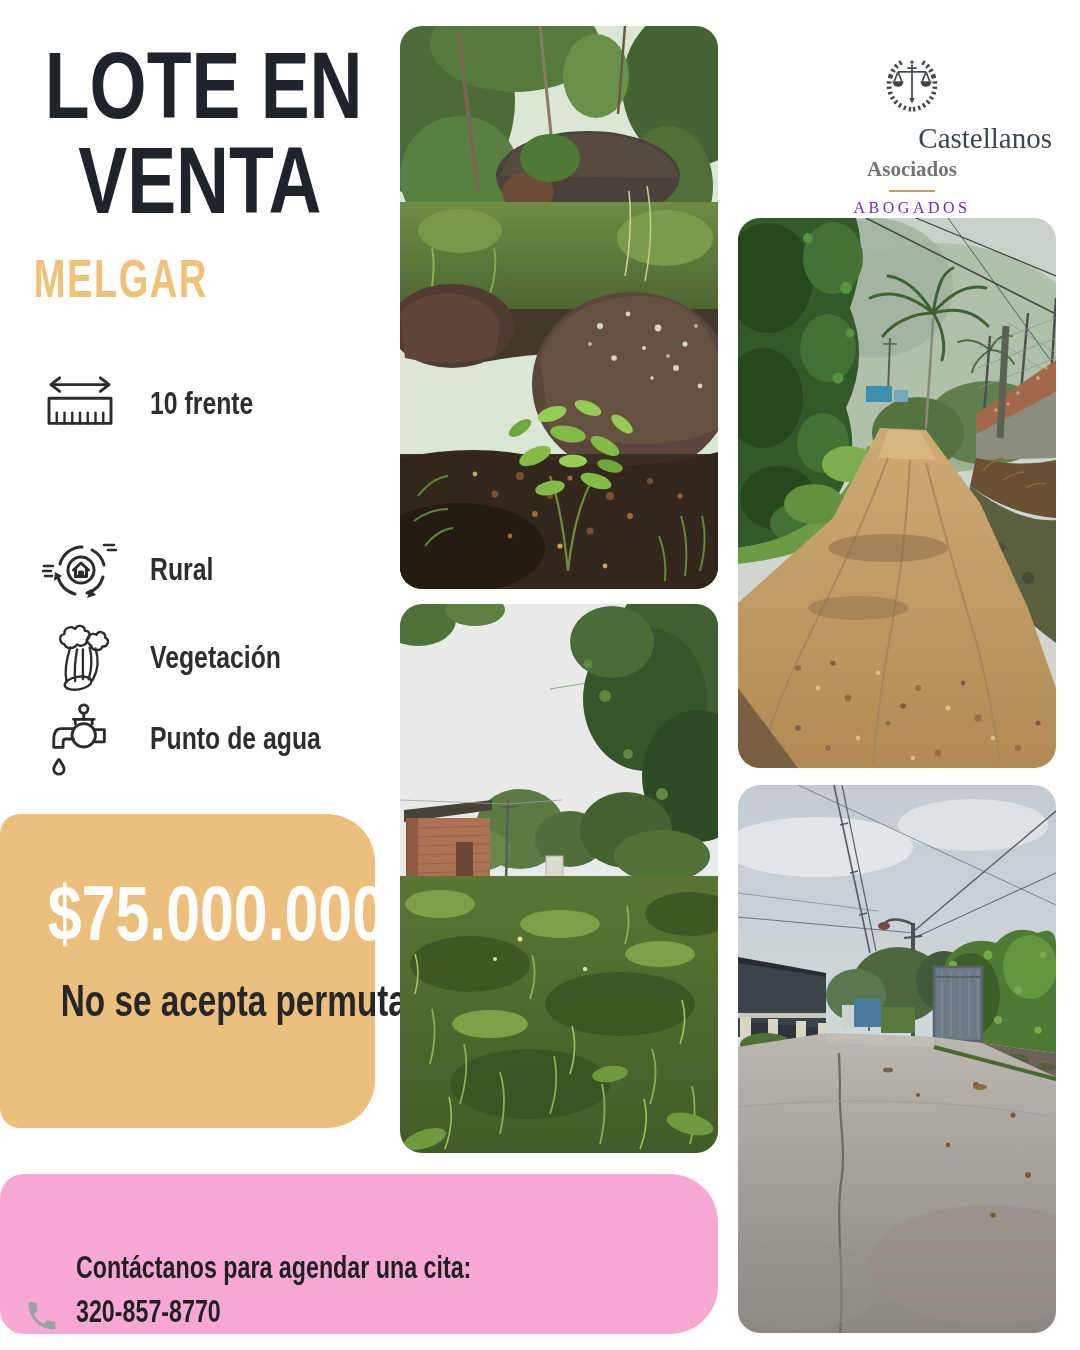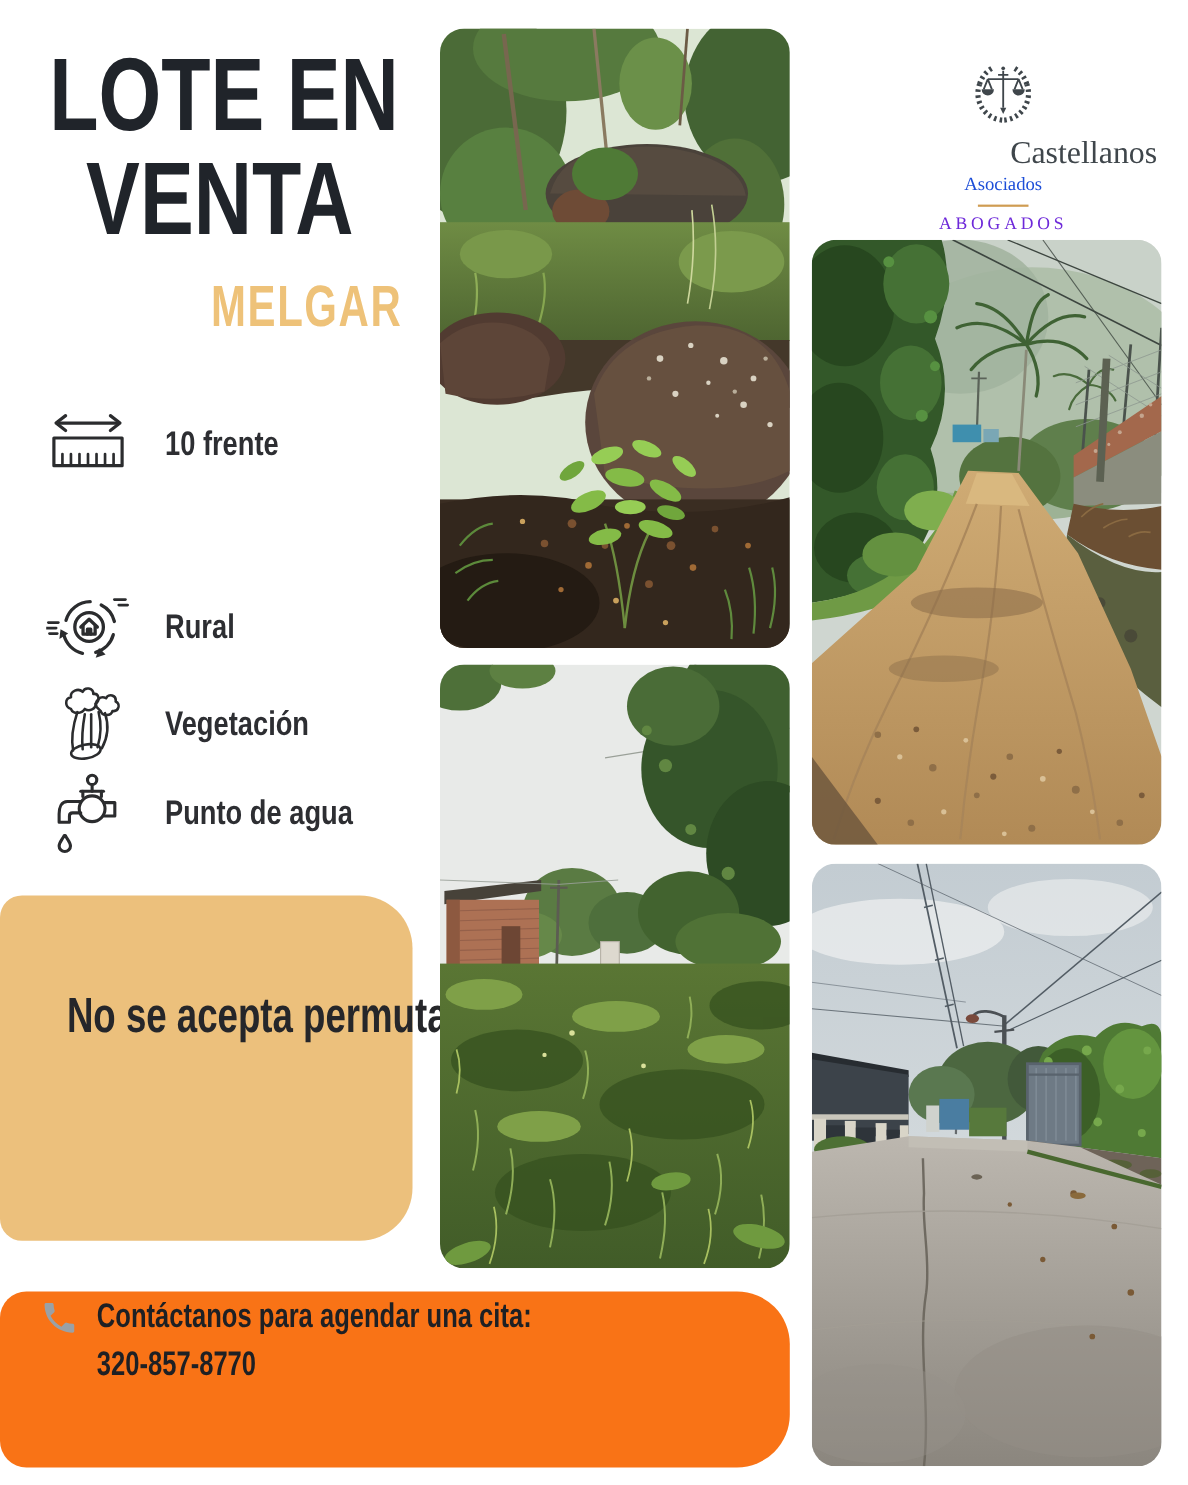--- a/index.html
+++ b/index.html
@@ -7,44 +7,44 @@
     position:relative;width:1080px;height:1350px;margin:16px auto;
     background:#ffffff;overflow:hidden;
     font-family:"Liberation Sans","DejaVu Sans",sans-serif;
   }
   .cond{display:inline-block;transform:scaleX(var(--sx,0.78));transform-origin:center;white-space:nowrap;}
   .cond-l{transform-origin:left center;}
 
   
   .title-block{position:absolute;left:0;top:22px;width:400px;text-align:center;
     font-weight:bold;font-size:94px;line-height:95px;color:#20242a;letter-spacing:0px;}
-  .location{position:absolute;left:0;top:232px;width:400px;text-align:right;
+  .location{position:absolute;left:0;top:232px;width:400px;text-align:left;
     font-weight:bold;font-size:53px;color:#eec279;letter-spacing:2px;}
 
   .feature-row{position:absolute;left:40px;display:flex;align-items:center;height:78px;}
   .feature-icon{width:80px;display:flex;justify-content:center;align-items:center;flex:0 0 80px;}
   .feature-label{font-weight:bold;font-size:31px;color:#2d2e32;margin-left:30px;}
 
   .price-box{position:absolute;left:0;top:798px;width:375px;height:314px;
     background:#ecc07c;border-radius:20px 48px 48px 20px;
     text-align:center;box-sizing:border-box;padding-top:60px;}
   .price-amount{font-weight:bold;font-size:78px;color:#ffffff;line-height:1;}
   .price-note{margin-top:26px;font-weight:bold;font-size:45px;color:#25262a;line-height:1;}
 
   .contact-bar{position:absolute;left:0;top:1158px;width:718px;height:160px;
-    background:#f97316;border-radius:24px 48px 48px 24px;
-    display:flex;align-items:flex-start;box-sizing:border-box;padding-left:36px;}
+    background:#f9a8d4;border-radius:24px 48px 48px 24px;
+    display:flex;align-items:flex-end;box-sizing:border-box;padding-left:24px;}
   .contact-icon{width:36px;height:36px;flex:0 0 36px;margin-right:16px;margin-top:6px;}
   .contact-text{font-weight:bold;font-size:31px;line-height:1.42;color:#1e2024;}
 
   
   .logo{position:absolute;left:772px;top:40px;width:280px;text-align:center;
     font-family:"Liberation Serif","DejaVu Serif",serif;}
   .logo-name{font-size:29px;color:#3f464b;margin-top:6px;text-align:right;}
-  .logo-subname{font-size:17px;color:#1d4ed8;margin-top:2px;}
+  .logo-subname{font-size:21px;color:#737373;margin-top:2px;font-weight:bold;}
   .logo-divider{width:46px;height:2px;background:#cf9c52;margin:8px auto 7px auto;}
   .logo-tagline{font-size:16px;letter-spacing:3.5px;color:#6d28d9;}
 
   
   .photo{position:absolute;border-radius:22px;overflow:hidden;}
   .photo svg{display:block;width:100%;height:100%;}
   .photo-1{left:400px;top:10px;width:318px;height:563px;}
   .photo-2{left:400px;top:588px;width:318px;height:549px;}
   .photo-3{left:738px;top:202px;width:318px;height:550px;}
   .photo-4{left:738px;top:769px;width:318px;height:548px;}
@@ -136,20 +136,21 @@
         <path d="M33,27 C33,38 33,48 33,58"></path>
         <path d="M40,25 C43,37 42,48 39,58"></path>
         <path d="M46,26 C50,38 48,50 43,59"></path>
         <ellipse cx="28" cy="62" rx="14" ry="6.5" transform="rotate(-10 28 62)"></ellipse>
       </svg>
     </span>
     <span class="feature-label"><span class="cond cond-l" style="--sx:0.8">Vegetación</span></span>
   </div>
 
   <div class="price-box">
+    <div class="price-amount"><span class="cond" style="--sx:0.78">$75.000.000</span></div>
     <div class="price-note"><span class="cond" style="--sx:0.74">No se acepta permuta</span></div>
   </div>
 
   <div class="contact-bar">
     <span class="contact-icon">
       <svg width="36" height="36" viewBox="0 0 24 24">
         <path fill="#9aa1a6" d="M6.6 10.8c1.4 2.8 3.8 5.1 6.6 6.6l2.2-2.2c.3-.3.7-.4 1-.2 1.1.4 2.3.6 3.6.6.6 0 1 .4 1 1V20c0 .6-.4 1-1 1C10.6 21 3 13.4 3 4c0-.6.4-1 1-1h3.5c.6 0 1 .4 1 1 0 1.2.2 2.4.6 3.6.1.3 0 .7-.2 1l-2.3 2.2z"></path>
       </svg>
     </span>
     <div class="contact-text">

